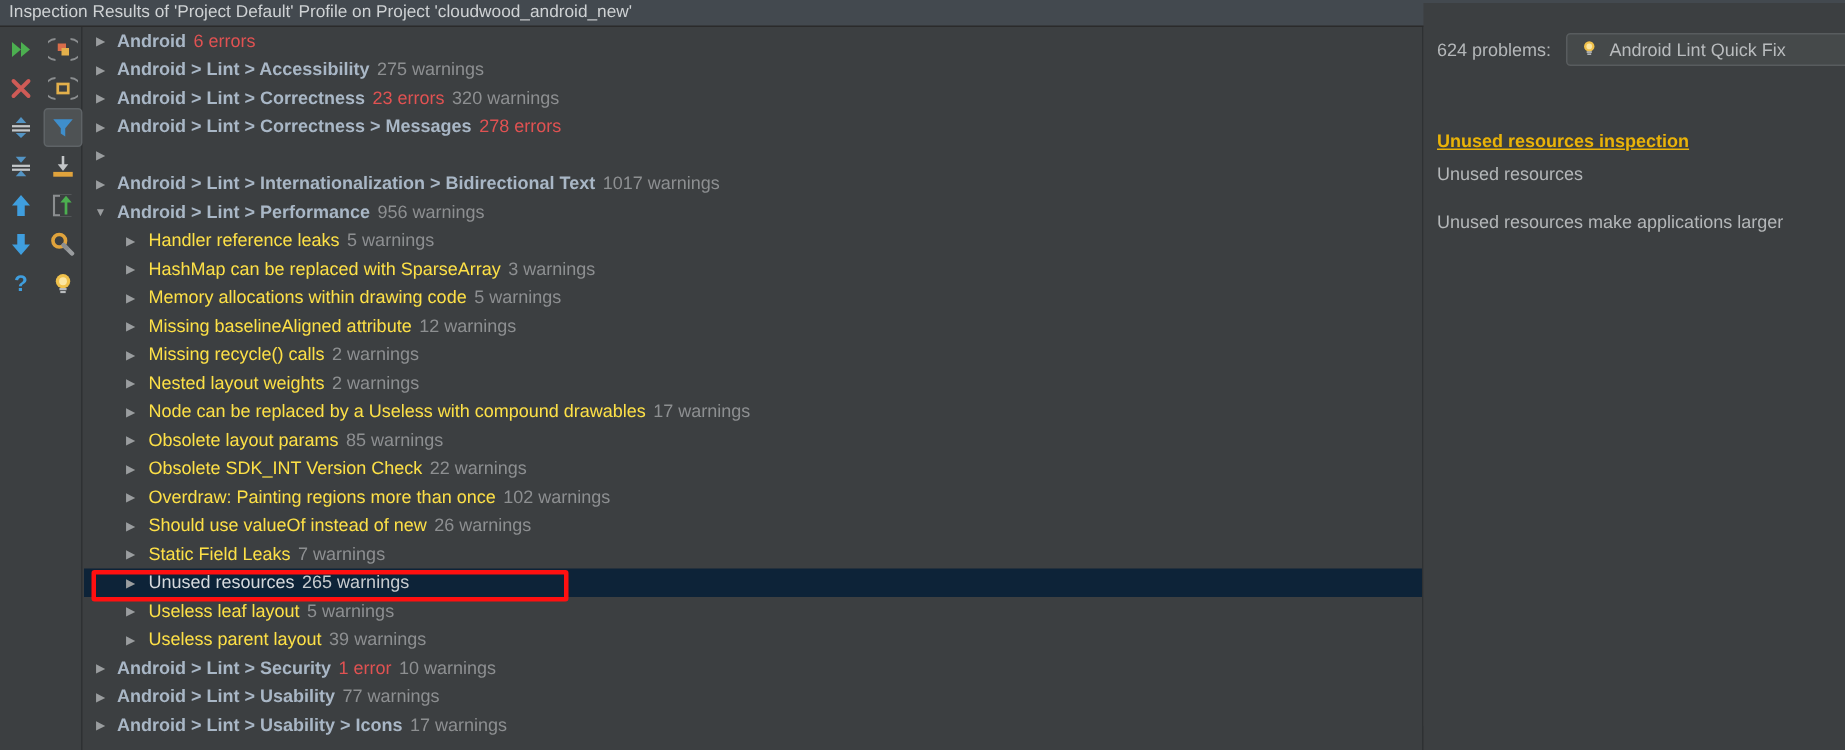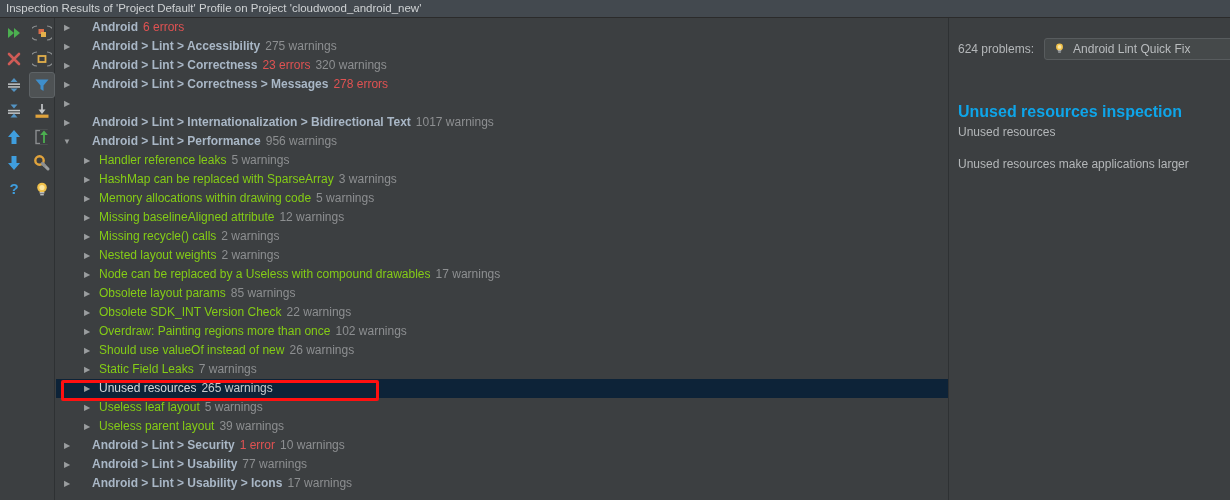--- a/index.html
+++ b/index.html
@@ -101,21 +101,21 @@
     color: #9a9d9f;
     font-size: 8px;
     line-height: 19px;
     user-select: none;
   }
   .row .label {
     color: #a9b7c6;
     font-weight: bold;
   }
   .row.child .label {
-    color: #84cc16;
+    color: #fde047;
     font-weight: normal;
   }
   .row.selected .label {
     color: #d6d9dc;
   }
   .count {
     color: #8d8f91;
     font-weight: normal;
     margin-left: 5px;
   }
@@ -125,21 +125,21 @@
   .row.selected .count {
     color: #c8cbce;
   }
   .rowtext {
     position: absolute;
     top: 0;
     white-space: nowrap;
   }
   
   .depth0 .arrow  { left: 5px; }
-  .depth0 .rowtext{ left: 36px; }
+  .depth0 .rowtext{ left: 22px; }
   .depth1 .arrow  { left: 25px; }
   .depth1 .rowtext{ left: 43px; }
 
   
   .annotation-box {
     position: absolute;
     left: 61px;
     top: 380px;
     width: 318px;
     height: 21px;
@@ -152,21 +152,21 @@
   
   .divider {
     position: absolute;
     left: 948px; top: 18px;
     width: 1px;
     height: 482px;
     background: #2e3133;
   }
   .detail {
     position: absolute;
-    left: 949px; top: 18px;
+    left: 949px; top: 2px;
     width: 281px;
     height: 482px;
     background: #3c3f41;
     overflow: hidden;
   }
   .detail-head {
     position: absolute;
     left: 9px; top: 20px;
     height: 22px;
     display: flex;
@@ -190,24 +190,25 @@
     padding: 0 8px;
     color: #b9bcbe;
     font-size: 12px;
     white-space: nowrap;
   }
   .quickfix-btn .bulb { margin-right: 7px; display: block; }
 
   .detail-title {
     position: absolute;
     left: 9px; top: 85px;
-    color: #0ea5e9;
-    font-size: 16px;
+    color: #eab308;
+    font-size: 12px;
     font-weight: bold;
     white-space: nowrap;
+    text-decoration: underline;
   }
   .detail-sub {
     position: absolute;
     left: 9px; top: 107px;
     color: #b4b7b9;
     font-size: 12px;
     white-space: nowrap;
   }
   .detail-body {
     position: absolute;

